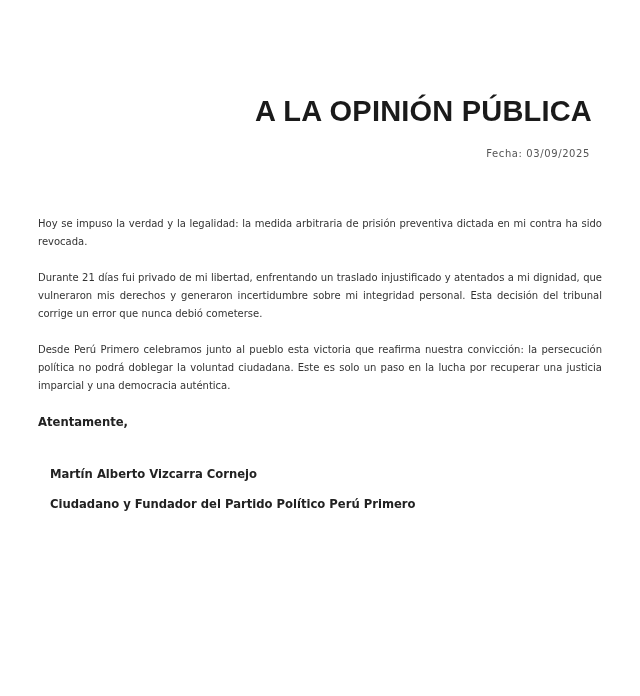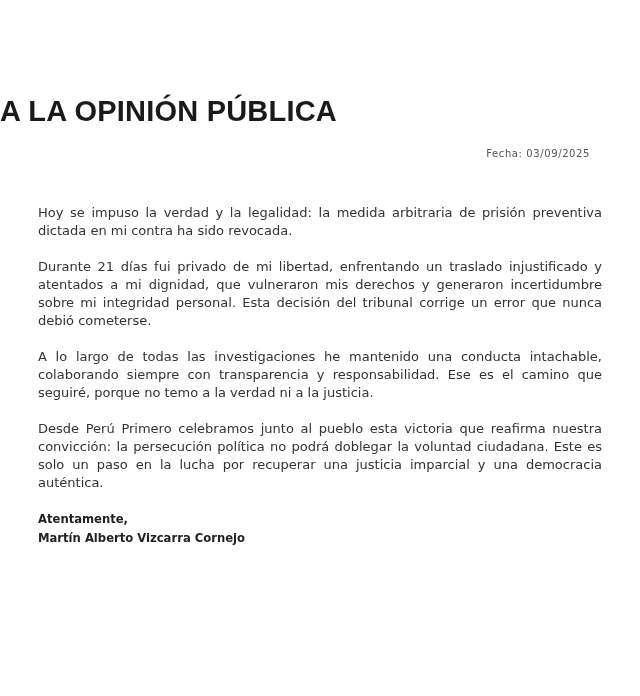--- a/index.html
+++ b/index.html
@@ -1,30 +1,30 @@
 <!DOCTYPE html>
 <html><head>
   <meta charset="utf-8">
   <style>
     html, body { margin: 0; padding: 0; background: #ffffff; }
     body { width: 640px; height: 696px; position: relative; overflow: hidden; font-family: "DejaVu Sans", sans-serif; color: #2b2b2b; }
-    .title { position: absolute; top: 76px; left: 0; width: 592px; text-align: left; font-family: "Liberation Sans", sans-serif; font-weight: bold; font-size: 29px; color: #1a1a1a; letter-spacing: 0.2px; }
+    .title { position: absolute; top: 76px; left: 0; width: 592px; text-align: right; font-family: "Liberation Sans", sans-serif; font-weight: bold; font-size: 29px; color: #1a1a1a; letter-spacing: 0.2px; }
     .date { position: absolute; top: 148px; right: 50px; font-size: 10px; color: #555; letter-spacing: 0.6px; }
     .body { position: absolute; top: 204px; left: 38px; width: 564px; }
-    .para { font-size: 13px; line-height: 18px; text-align: justify; margin: 0 0 18px 0; color: #333; }
-    .closing { font-size: 11.6px; font-weight: bold; margin: 0 0 1px 0; color: #222; line-height: 18px; }
-    .sig { font-size: 11.6px; font-weight: bold; line-height: 18px; color: #222; margin: 0; }
+    .para { font-size: 10px; line-height: 18px; text-align: justify; margin: 11px 0 18px 0; color: #333; }
+    .closing { font-size: 11.6px; font-weight: bold; margin: 0 0 34px 0; color: #222; line-height: 18px; }
+    .sig { font-size: 11.6px; font-weight: bold; line-height: 18px; color: #222; margin: 12px; }
   </style>
 </head>
 <body>
 
 <div>
   <h1 class="title">A LA OPINIÓN PÚBLICA</h1>
   <div class="date">Fecha: 03/09/2025</div>
   <div class="body">
     <p class="para">Hoy se impuso la verdad y la legalidad: la medida arbitraria de prisión preventiva dictada en mi contra ha sido revocada.</p>
     <p class="para">Durante 21 días fui privado de mi libertad, enfrentando un traslado injustificado y atentados a mi dignidad, que vulneraron mis derechos y generaron incertidumbre sobre mi integridad personal. Esta decisión del tribunal corrige un error que nunca debió cometerse.</p>
-    <p class="para">A lo largo de todas las investigaciones he mantenido una conducta intachable, colaborando siempre con transparencia y responsabilidad. Ese es el camino que seguiré, porque no temo a la verdad ni a la justicia.</p>
     <p class="para">Desde Perú Primero celebramos junto al pueblo esta victoria que reafirma nuestra convicción: la persecución política no podrá doblegar la voluntad ciudadana. Este es solo un paso en la lucha por recuperar una justicia imparcial y una democracia auténtica.</p>
     <p class="closing">Atentamente,</p>
     <p class="sig">Martín Alberto Vizcarra Cornejo</p>
+    <p class="sig">Ciudadano y Fundador del Partido Político Perú Primero</p>
   </div>
 </div>
 
 </body></html>

